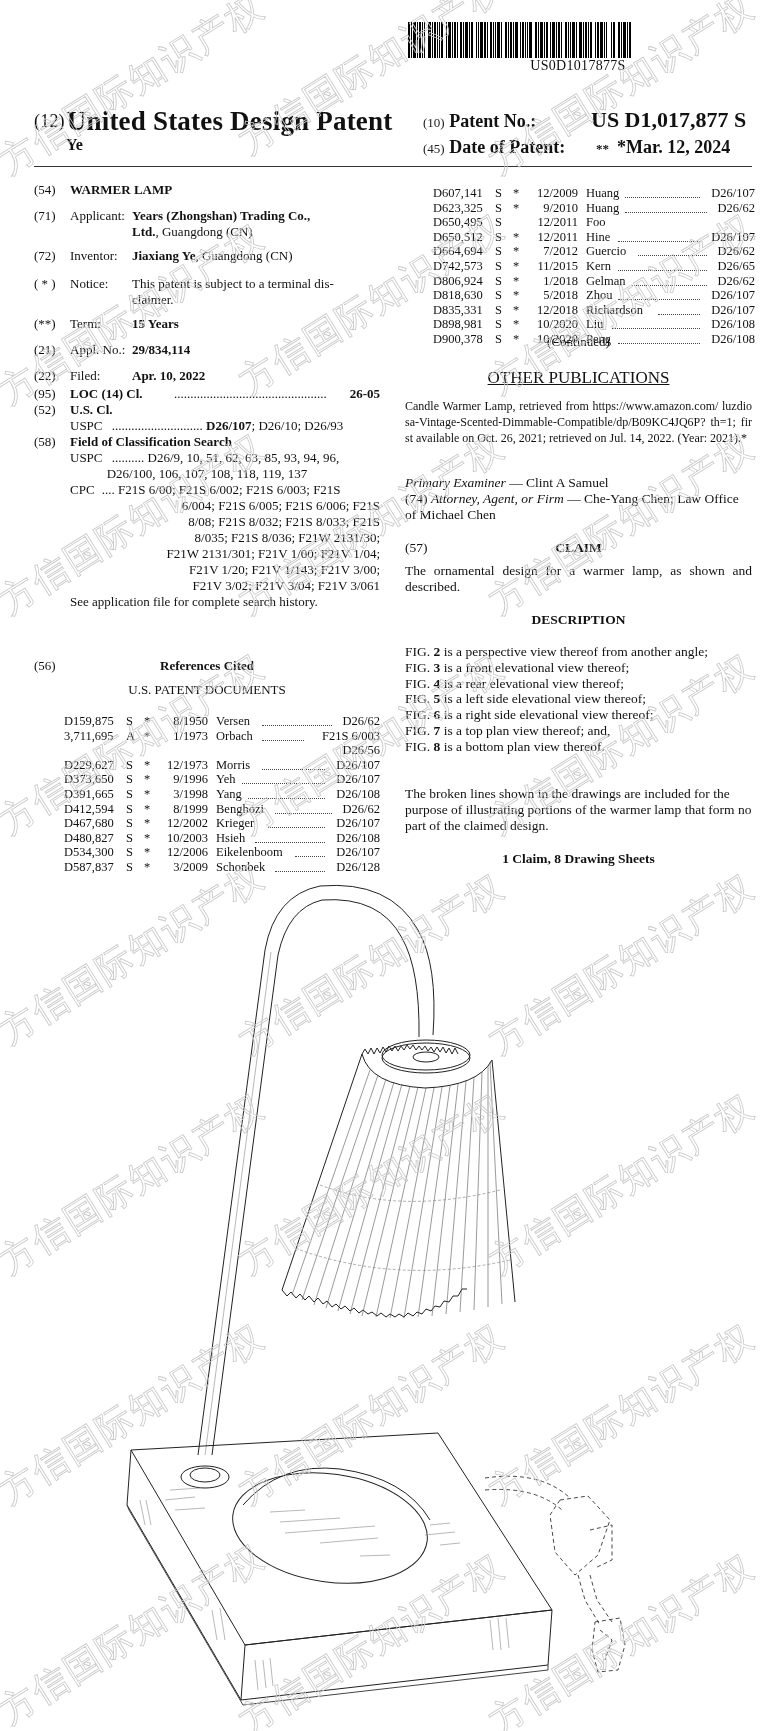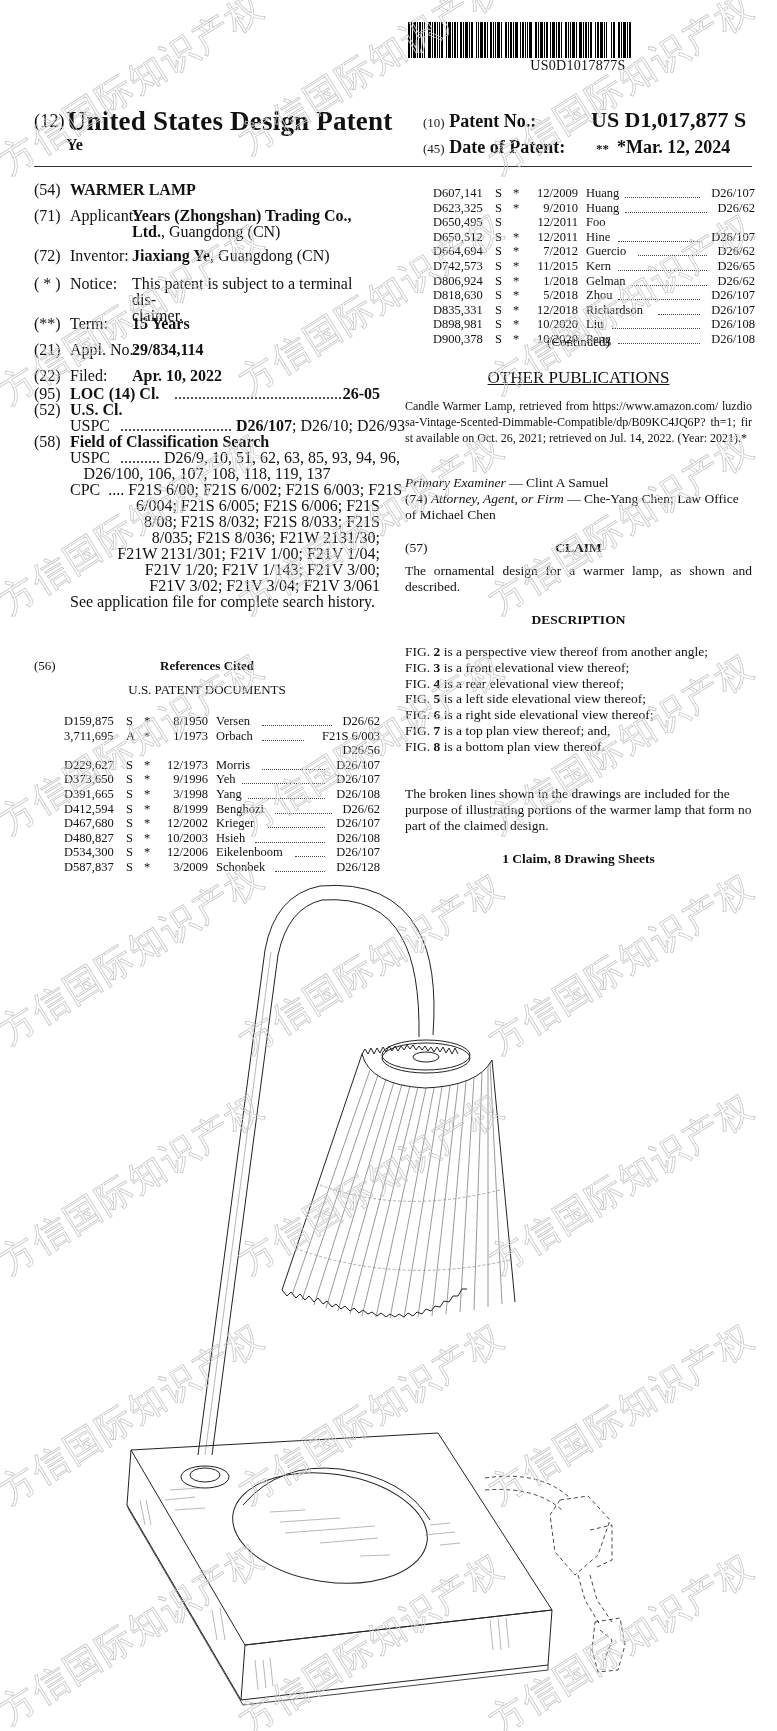--- a/index.html
+++ b/index.html
@@ -12,21 +12,21 @@
   .bc-text { left:408px; top:58px; width:340px; text-align:center; font-size:14px; letter-spacing:0.3px; }
   .hdr-num { font-size:13px; color:#222; }
   .title-big { left:34px; top:106px; font-size:27px; font-weight:bold; letter-spacing:0.2px; white-space:nowrap; }
   .title-big .n { font-size:18px; font-weight:normal; margin-right:2px; vertical-align:3px; }
   .inventor { left:66px; top:136px; font-size:16px; font-weight:bold; }
   .pat-no { left:423px; top:111px; font-size:18px; white-space:nowrap; }
   .pat-no .val { position:absolute; left:168px; top:-4px; font-size:22px; font-weight:bold; }
   .pat-date { left:423px; top:137px; font-size:18px; white-space:nowrap; }
   .pat-date .val { position:absolute; left:173px; top:0; font-size:18px; font-weight:bold; }
   .rule { left:34px; top:166px; width:718px; height:1px; background:#333; }
-  .col-l { left:34px; width:346px; font-size:16px; line-height:16px; }
+  .col-l { left:34px; width:346px; font-size:13px; line-height:16px; }
   .row { position:absolute; left:0; width:346px; }
   .row .n { position:absolute; left:0; }
   .row .lab { position:absolute; left:36px; }
   .row .val { position:absolute; left:104px; right:0; }
   .ref-table { position:absolute; font-size:12.5px; line-height:14.6px; }
   .ref-row { position:relative; height:14.6px; white-space:nowrap; }
   .ref-row span { position:absolute; top:0; }
   .c-no { left:0; }
   .c-k { left:62px; }
   .c-st { left:80px; }

